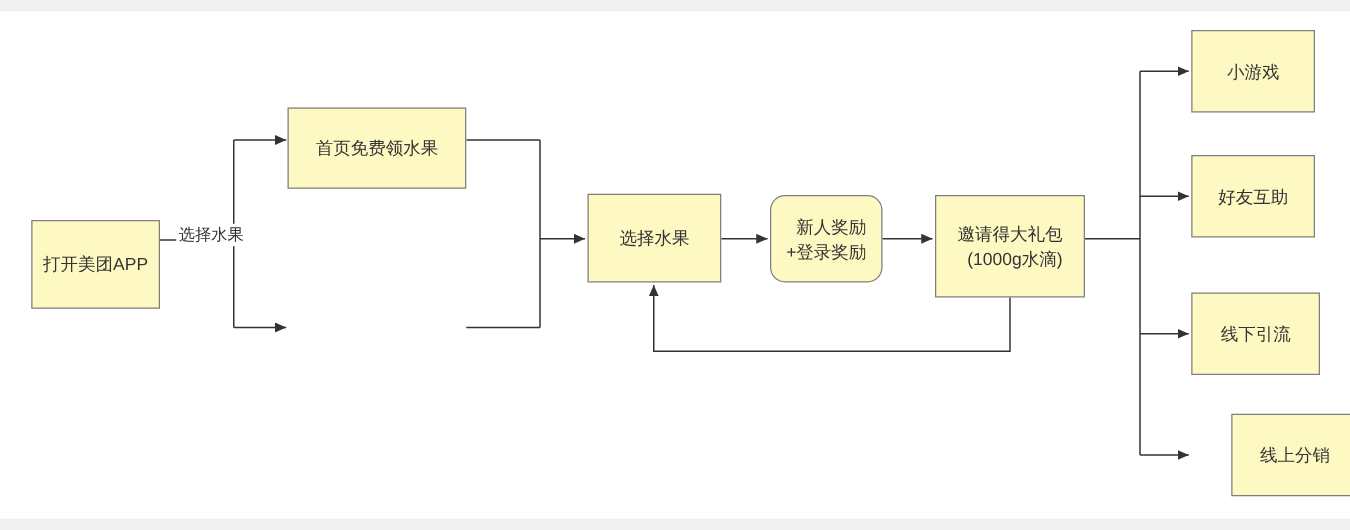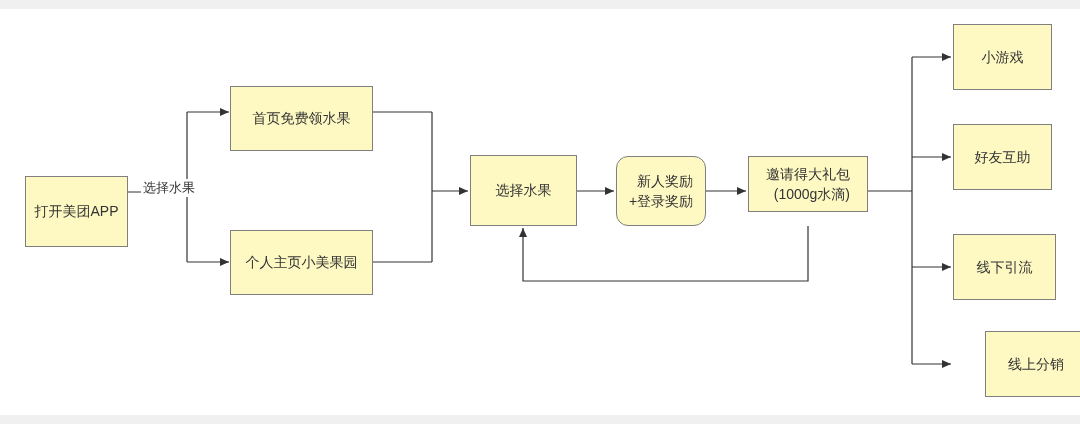--- a/index.html
+++ b/index.html
@@ -37,21 +37,21 @@
     font-size: 14px;
     color: #333333;
     line-height: 1.45;
     white-space: pre-line;
   }
   #n-open     { left: 25px;  top: 157px; width: 103px; height: 71px; margin-top: 19px; }
   #n-home     { left: 230px; top: 86px;  width: 143px; height: 65px; }
   #n-profile  { left: 230px; top: 230px; width: 143px; height: 65px; }
   #n-choose   { left: 470px; top: 155px; width: 107px; height: 71px; }
   #n-newbie   { left: 616px; top: 156px; width: 90px;  height: 70px; border-radius: 12px; }
-  #n-invite   { left: 748px; top: 156px; width: 120px; height: 56px; }
+  #n-invite   { left: 748px; top: 156px; width: 120px; height: 82px; }
   #n-game     { left: 953px; top: 24px;  width: 99px;  height: 66px; }
   #n-friend   { left: 953px; top: 124px; width: 99px;  height: 66px; }
   #n-offline  { left: 953px; top: 234px; width: 103px;  height: 66px; }
   #n-online   { left: 953px; top: 331px; width: 102px;  height: 66px; margin-left: 32px; }
   #edge-label-entry {
     position: absolute;
     left: 141px;
     top: 179px;
     padding: 0 2px;
     background: #ffffff;
@@ -96,21 +96,20 @@
     <polyline points="912,267 951,267" fill="none" stroke="#333333" stroke-width="1.2" marker-end="url(#arrow)"></polyline>
     <polyline points="912,364 951,364" fill="none" stroke="#333333" stroke-width="1.2" marker-end="url(#arrow)"></polyline>
   </svg>
 
   <div id="n-open" class="node">打开美团APP</div>
 
   <span id="edge-label-entry">选择水果</span>
 
   <div id="n-home" class="node">首页免费领水果</div>
 
-  <div id="n-profile" class="node">个人主页小美果园</div>
 
   <div id="n-choose" class="node">选择水果</div>
 
   <div id="n-newbie" class="node">新人奖励
 +登录奖励</div>
 
   <div id="n-invite" class="node">邀请得大礼包
 (1000g水滴)</div>
 
   <div id="n-game" class="node">小游戏</div>

